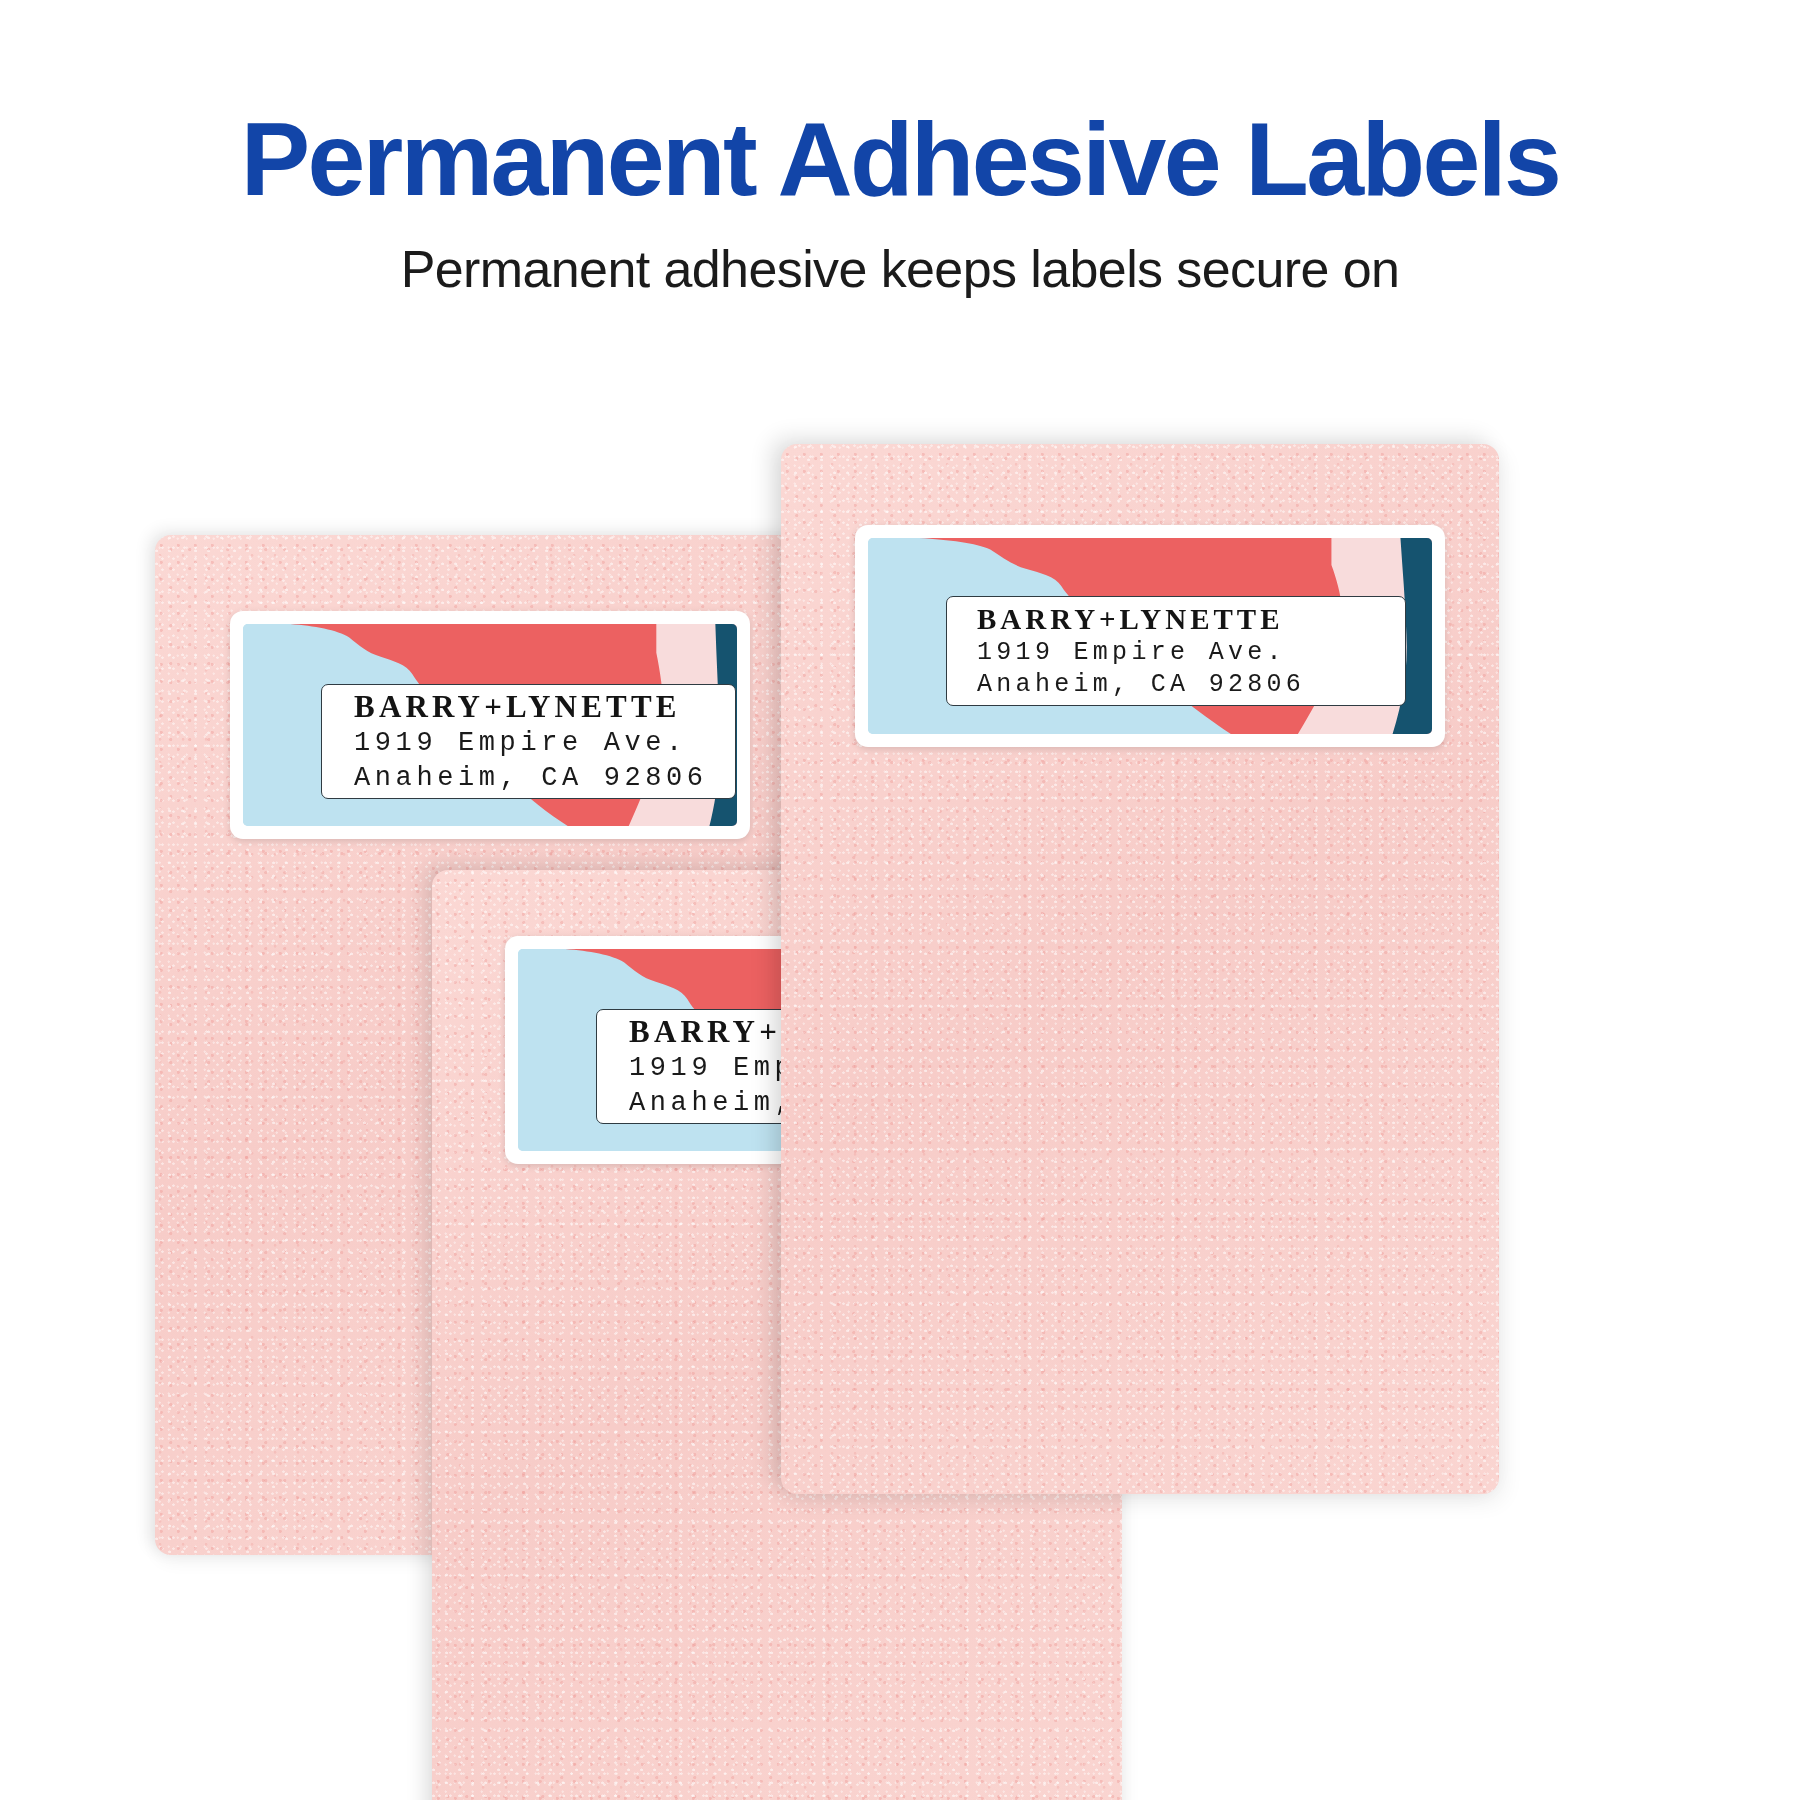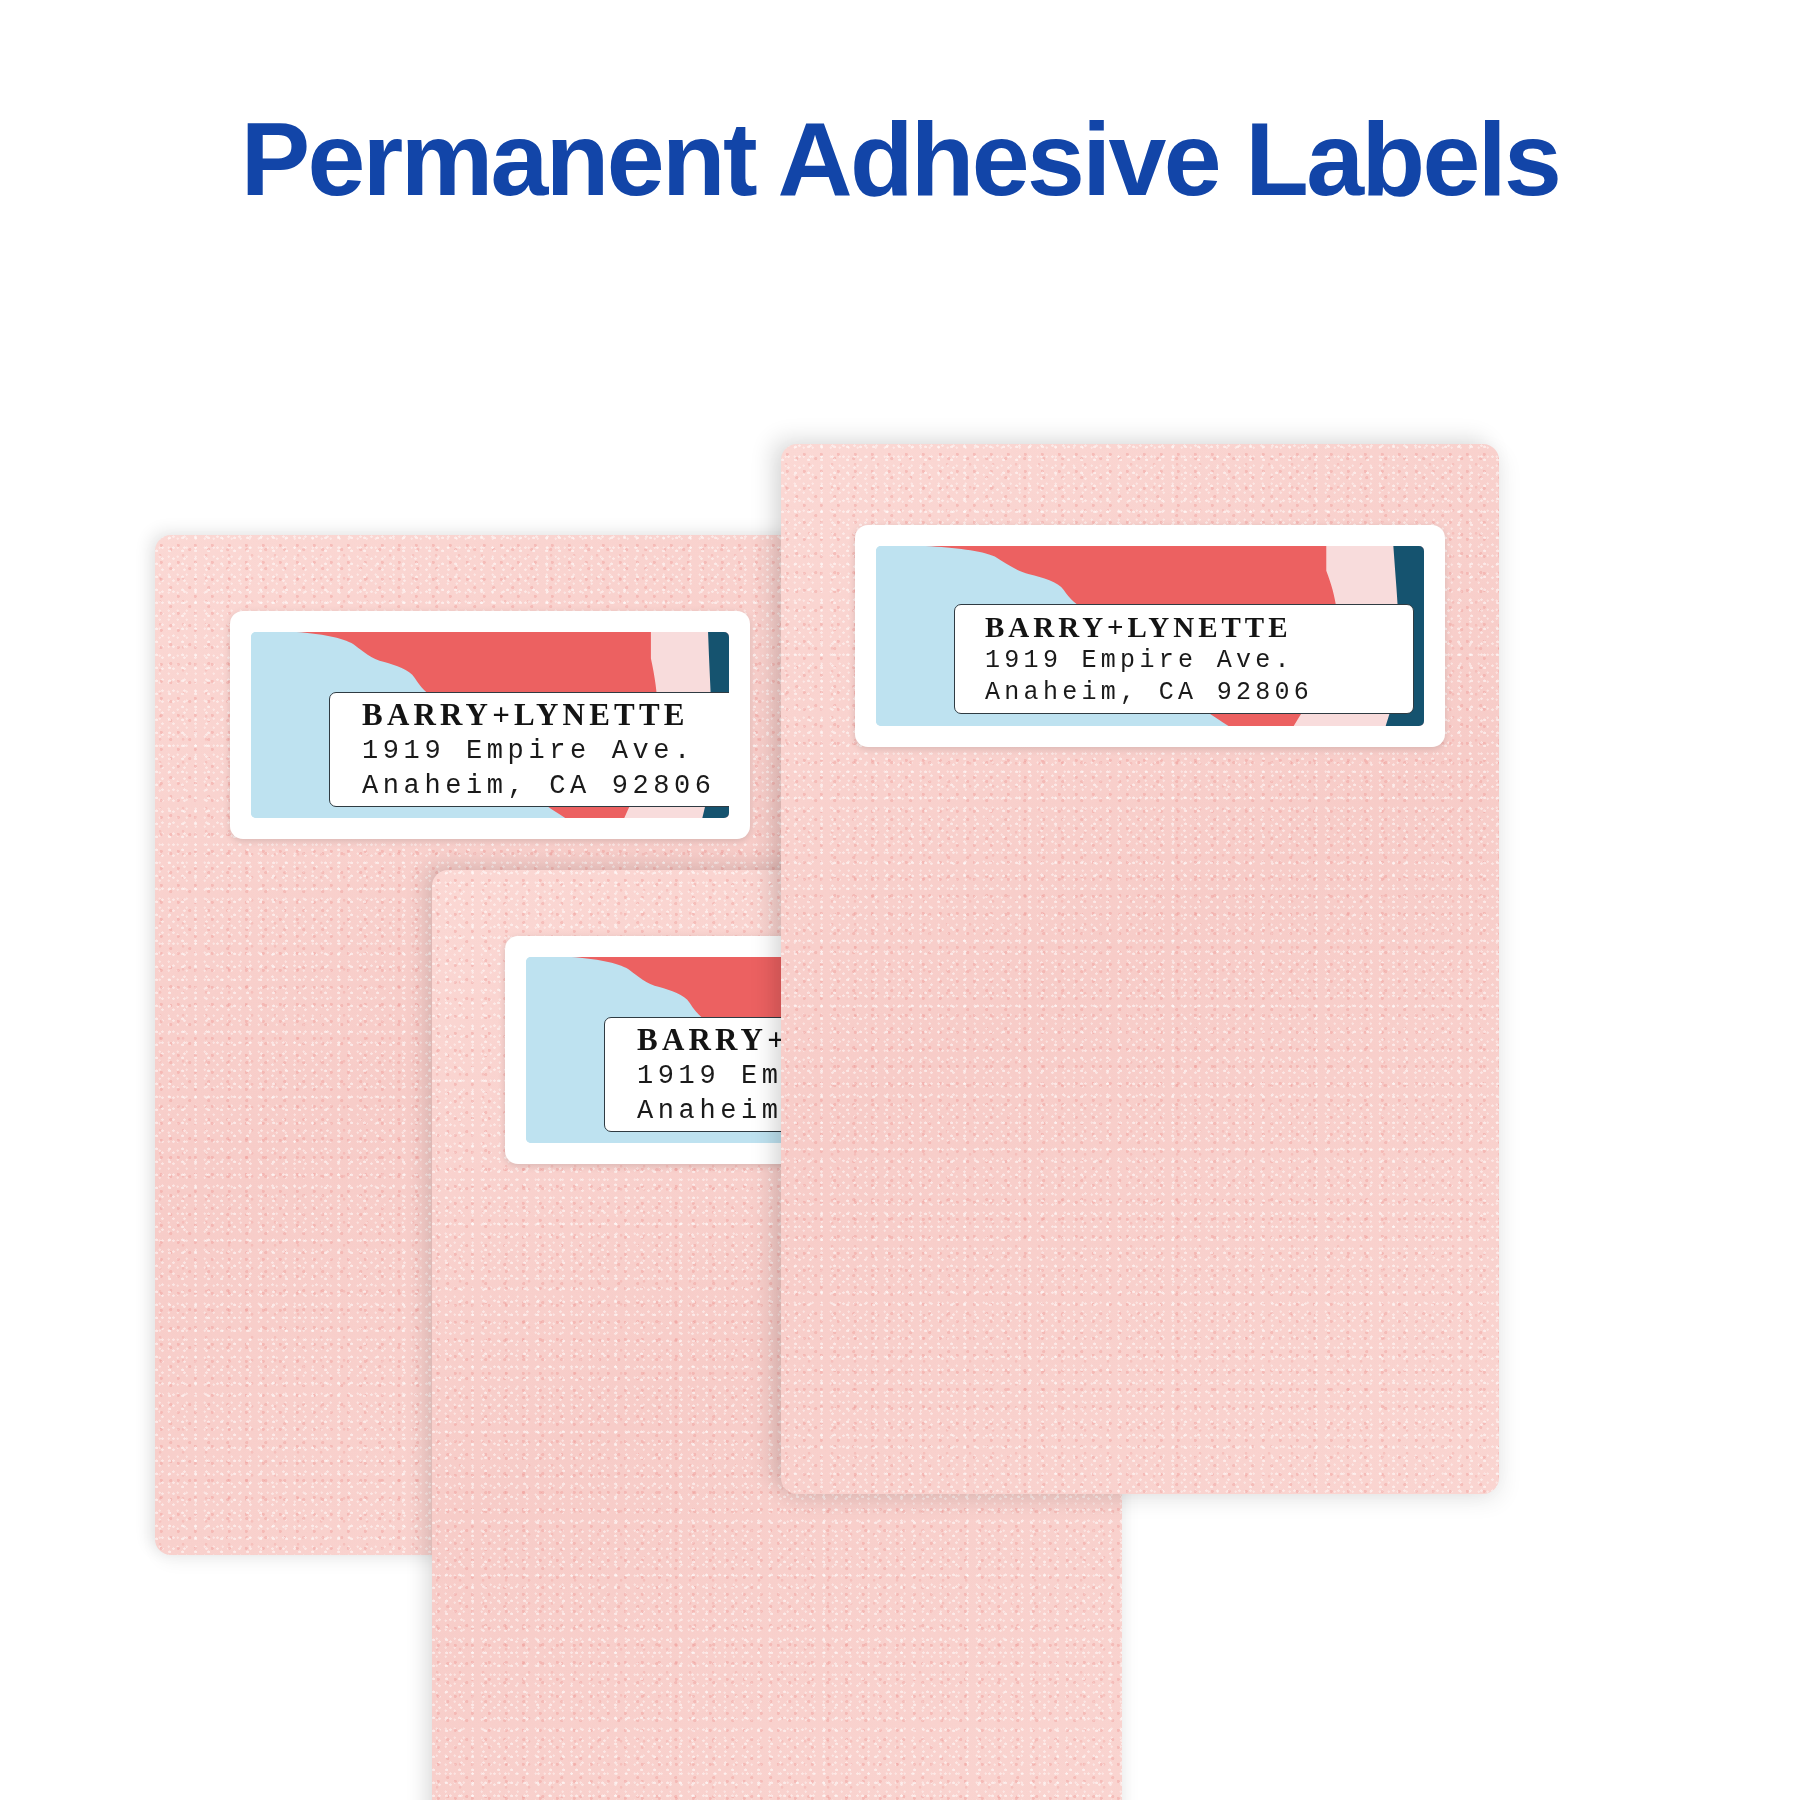--- a/index.html
+++ b/index.html
@@ -72,21 +72,21 @@
   #sheet-right  { left: 781px;  top: 396px;  width: 718px;  height: 1050px;
                   box-shadow: -10px -6px 22px rgba(0,0,0,.12), 4px 8px 22px rgba(0,0,0,.07); }
   #sheet-bottom { left: 432px;  top: 822px;  width: 690px;  height: 980px;
                   box-shadow: -8px -6px 20px rgba(0,0,0,.11), 3px 6px 18px rgba(0,0,0,.06); }
 
   
   .sticker {
     position: absolute;
     background: #ffffff;
     border-radius: 13px;
-    padding: 21px;
+    padding: 13px;
     overflow: hidden;
     box-shadow: 0 2px 7px rgba(0,0,0,.13);
   }
 
   .sticker-art {
     position: relative;
     width: 100%;
     height: 100%;
     border-radius: 5px;
     overflow: hidden;
@@ -148,20 +148,21 @@
   .header { z-index: 10; }
 </style>
 </head>
 <body>
 
 <div id="stage">
 
   <div class="header">
     <div class="headline">Permanent Adhesive Labels</div>
     <div class="subhead">
+      <span class="ln">Permanent adhesive keeps labels secure on</span>
     </div>
   </div>
 
   <div class="sheet" id="sheet-left"></div>
 
   <div class="sticker" id="sticker-left">
     <div class="sticker-art">
       <svg class="art-svg" viewBox="0 0 502 210" preserveAspectRatio="none">
         <rect x="0" y="0" width="502" height="210" fill="#BEE2F0"></rect>
         <path d="M 48 0 L 502 0 L 502 210 L 330 210 C 300 190 262 160 240 120

